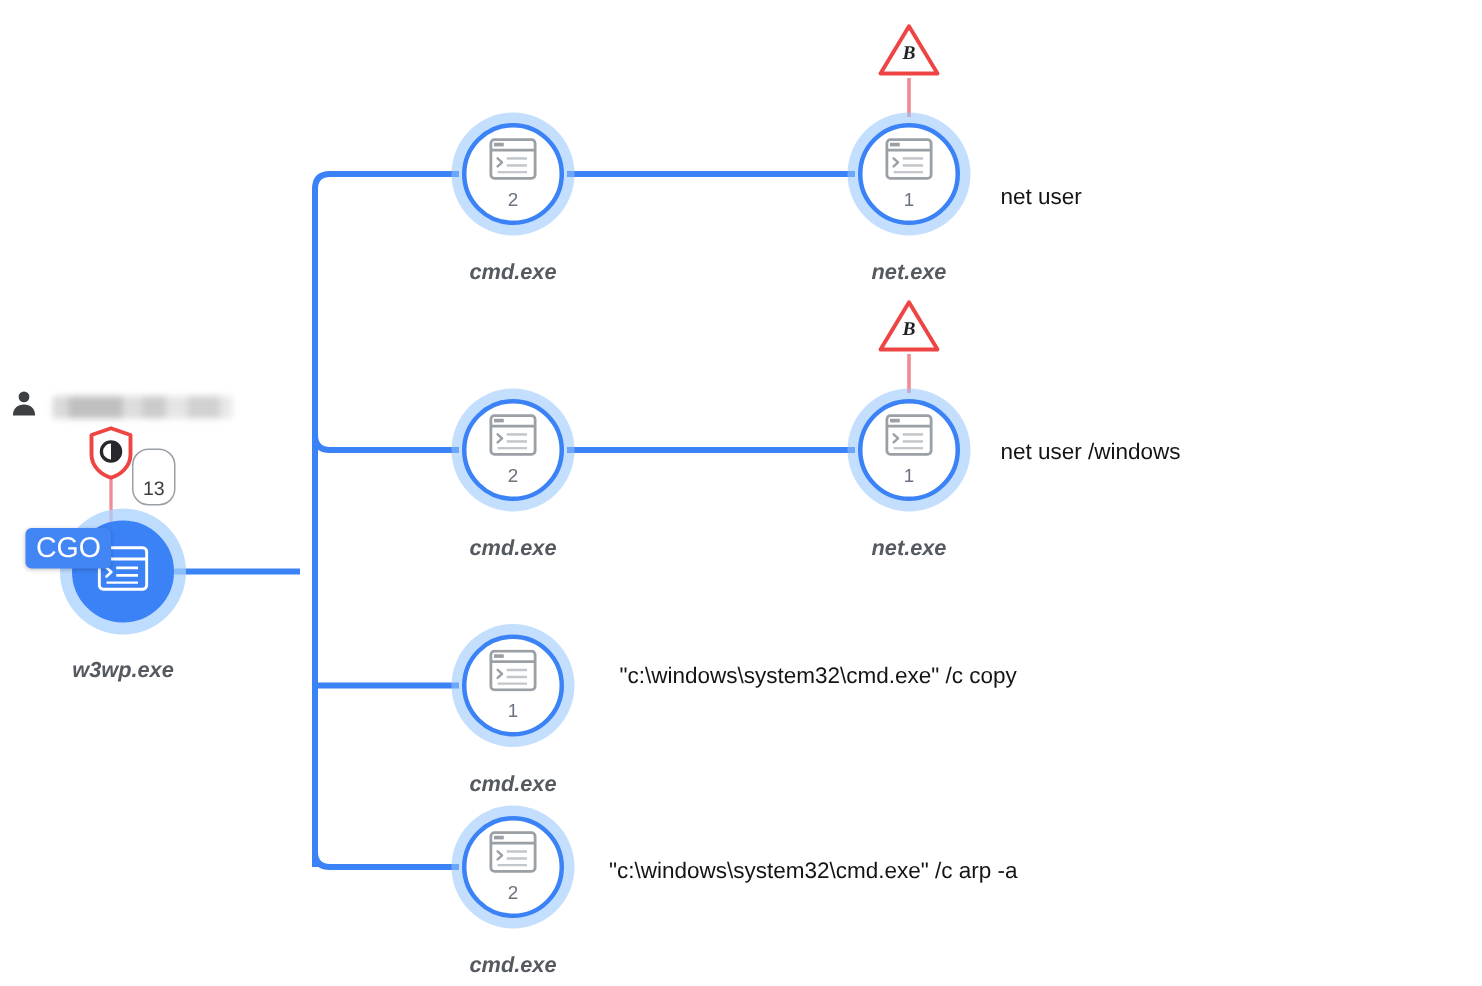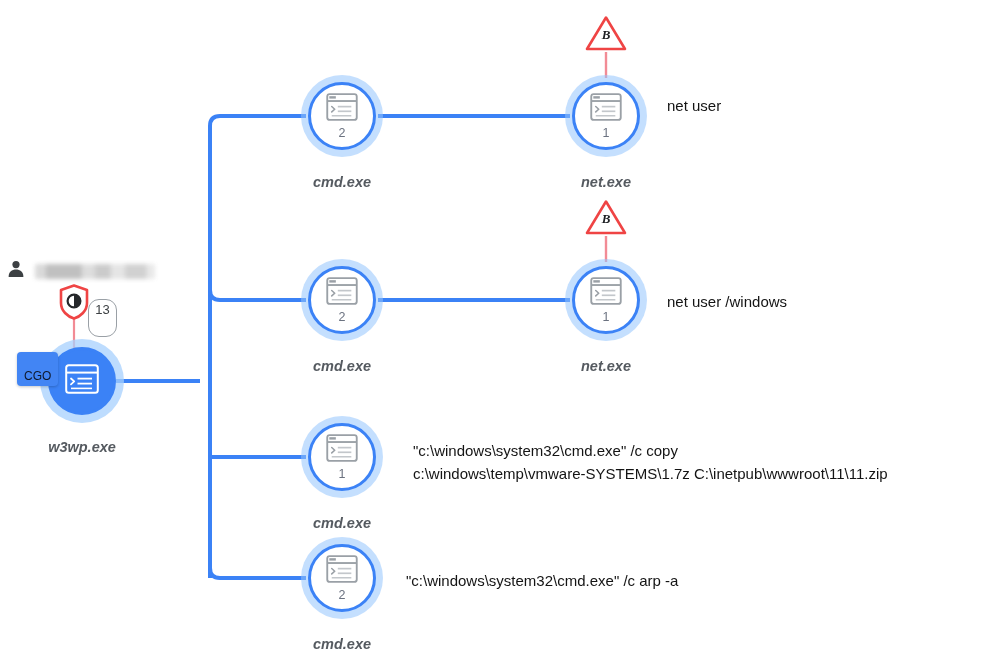--- a/index.html
+++ b/index.html
@@ -110,21 +110,21 @@
   }
   
   .shield-badge {
     position: absolute;
     width: 34px; height: 38px;
   }
   .count-pill {
     position: absolute;
     height: 38px;
     min-width: 29px;
-    padding: 0 6px;
+    padding: 16px 6px;
     border: 1.4px solid #9aa0a6;
     border-radius: 11px;
     background: #ffffff;
     color: #3c4043;
     font-size: 13px;
     line-height: 19px;
     text-align: center;
     font-family: "Liberation Sans", sans-serif;
     box-sizing: border-box;
   }
@@ -148,24 +148,24 @@
         #e4e4e4 64%, #e4e4e4 74%,
         #cfcfcf 76%, #cfcfcf 92%,
         #e8e8e8 94%, #e8e8e8 100%);
     filter: blur(2.2px);
     opacity: 0.95;
   }
   
   .cgo-tag {
     position: absolute;
     background: #4285f4;
-    color: #0f172a;
-    font-size: 12px;
-    font-family: "Liberation Sans", sans-serif;
-    padding: 18px 7px 4px 7px;
+    color: #ffffff;
+    font-size: 19px;
+    font-family: "Liberation Sans", sans-serif;
+    padding: 4px 7px 4px 7px;
     border-radius: 4px;
     line-height: 1;
     box-shadow: 0 1px 3px rgba(0,0,0,0.22);
   }
 </style>
 </head>
 <body>
 
 <div id="canvas">
 
@@ -268,21 +268,21 @@
     <div class="node-label">net.exe</div>
   </div>
 
   <div class="alert-badge" style="left:584px; top:14px;">
     <svg width="44" height="40" viewBox="0 0 44 40">
       <path d="M22,3.5 L41,35 L3,35 Z" fill="#ffffff" stroke="#ef4444" stroke-width="2.6" stroke-linejoin="round"></path>
     </svg>
     <span class="b-letter">B</span>
   </div>
 
-  <div class="cmd-text" style="left:667px; top:95px;">net user</div>
+  <div class="cmd-text" style="left:667px; top:121px;">net user</div>
 
   <div class="node child" style="left:342px; top:300px;">
     <div class="node-circle"></div>
     <div class="node-inner">
       <span class="proc-icon">
         <svg width="32" height="28" viewBox="0 0 34 30">
           <rect x="1.2" y="1.2" width="31.6" height="27.6" rx="2.6" fill="#ffffff" stroke="#9aa0a6" stroke-width="2"></rect>
           <line x1="1.2" y1="8.6" x2="32.8" y2="8.6" stroke="#9aa0a6" stroke-width="2"></line>
           <rect x="3.4" y="3.4" width="7" height="2.6" fill="#9aa0a6"></rect>
           <polyline points="6,14.5 9.2,17.4 6,20.3" fill="none" stroke="#9aa0a6" stroke-width="1.7" stroke-linecap="round" stroke-linejoin="round"></polyline>
@@ -337,21 +337,20 @@
           <line x1="12.5" y1="19.6" x2="27" y2="19.6" stroke="#c3c7cb" stroke-width="1.8"></line>
           <line x1="6" y1="24.4" x2="27" y2="24.4" stroke="#c3c7cb" stroke-width="1.6"></line>
         </svg>
       </span>
       <span class="node-count">1</span>
     </div>
     <div class="node-label">cmd.exe</div>
   </div>
 
   <div class="cmd-text" style="left:413px; top:440px;">"c:\windows\system32\cmd.exe" /c copy</div>
-  <div class="cmd-text" style="left:413px; top:463px;">c:\windows\temp\vmware-SYSTEMS\1.7z C:\inetpub\wwwroot\11\11.zip</div>
 
   <div class="node child" style="left:342px; top:578px;">
     <div class="node-circle"></div>
     <div class="node-inner">
       <span class="proc-icon">
         <svg width="32" height="28" viewBox="0 0 34 30">
           <rect x="1.2" y="1.2" width="31.6" height="27.6" rx="2.6" fill="#ffffff" stroke="#9aa0a6" stroke-width="2"></rect>
           <line x1="1.2" y1="8.6" x2="32.8" y2="8.6" stroke="#9aa0a6" stroke-width="2"></line>
           <rect x="3.4" y="3.4" width="7" height="2.6" fill="#9aa0a6"></rect>
           <polyline points="6,14.5 9.2,17.4 6,20.3" fill="none" stroke="#9aa0a6" stroke-width="1.7" stroke-linecap="round" stroke-linejoin="round"></polyline>

